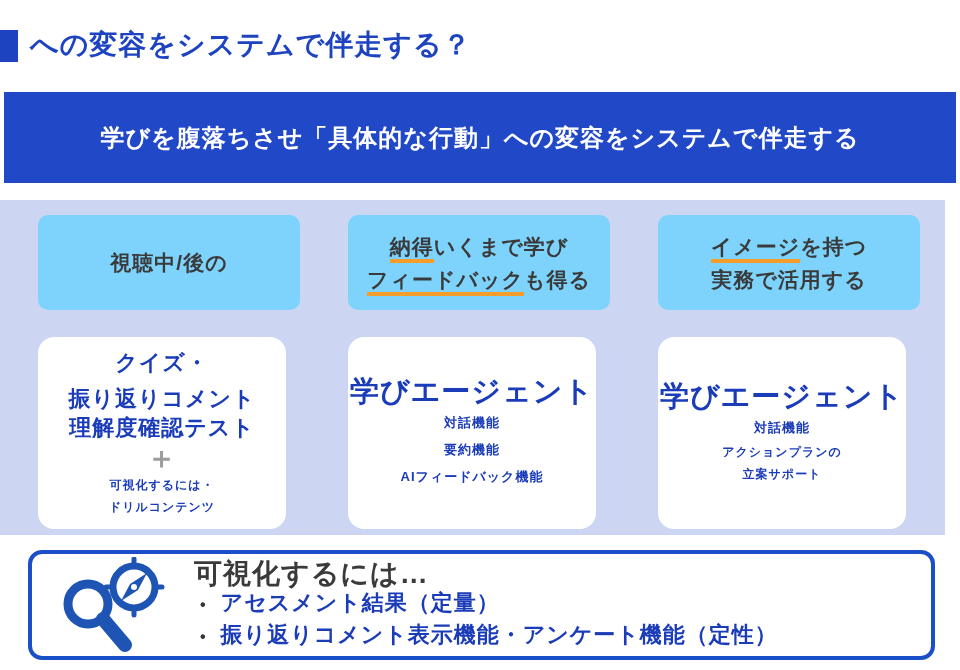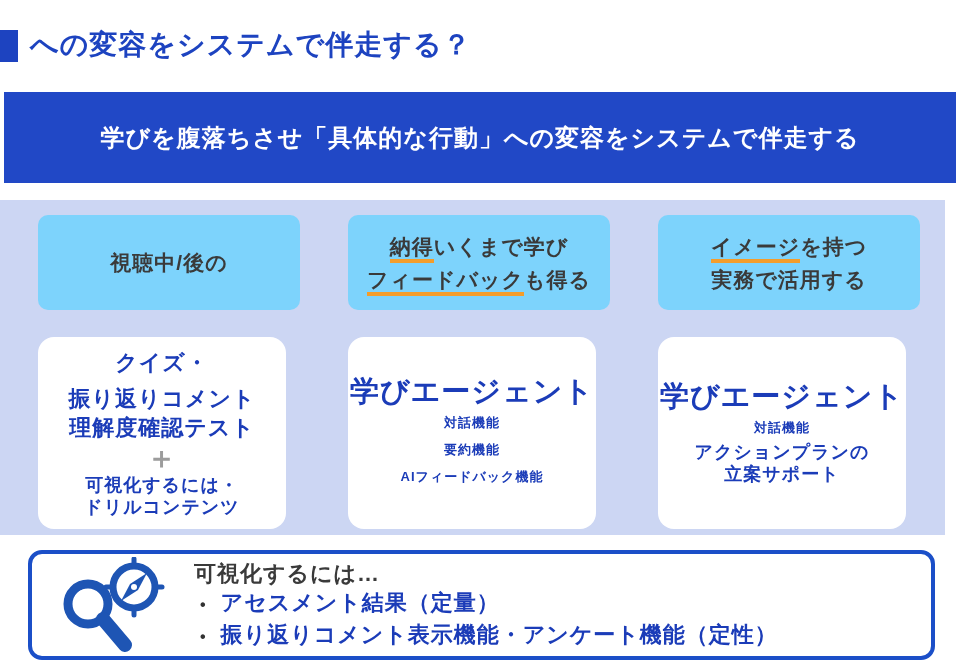--- a/index.html
+++ b/index.html
@@ -51,31 +51,31 @@
   .cbox{
     position:absolute;top:320px;width:248px;height:192px;background:#ffffff;border-radius:16px;
     display:flex;flex-direction:column;align-items:center;justify-content:center;
     color:var(--body-blue);text-align:center;letter-spacing:1px;margin-top:17px;
   }
   .cbox .main{font-size:22px;line-height:29px;}
   .cbox .gap{margin-top:7px;}
   .cbox .plus{font-size:30px;line-height:30px;color:var(--plus-gray);margin:1px 0;}
   .cbox .btitle{font-size:29px;line-height:30px;margin-bottom:3px;}
   .cbox .feat{font-size:13px;line-height:27px;}
-  .cbox .sub{font-size:18px;line-height:22px;}
+  .cbox .sub{font-size:12px;line-height:22px;}
 
   
   .footer{
     position:absolute;left:28px;top:550px;width:907px;height:110px;
     background:#ffffff;border:4px solid var(--border-blue);border-radius:14px;
     display:flex;align-items:center;
   }
   .footer-icon{margin-left:22px;flex:0 0 auto;}
   .ftext{margin-left:28px;}
-  .ftitle{font-size:22px;line-height:29px;color:var(--heading-dark);letter-spacing:1px;}
+  .ftitle{font-size:28px;line-height:29px;color:var(--heading-dark);letter-spacing:1px;}
   .fbullet{font-size:22px;line-height:30px;color:var(--body-blue);letter-spacing:1px;display:flex;align-items:baseline;}
   .fbullet .dot{color:#333333;font-size:16px;margin:0 14px 0 6px;}
 </style>
 </head>
 <body>
 
 <div class="stage">
 
   <span class="title-marker"></span>
   <h1 class="page-title">への変容をシステムで伴走する？</h1>

